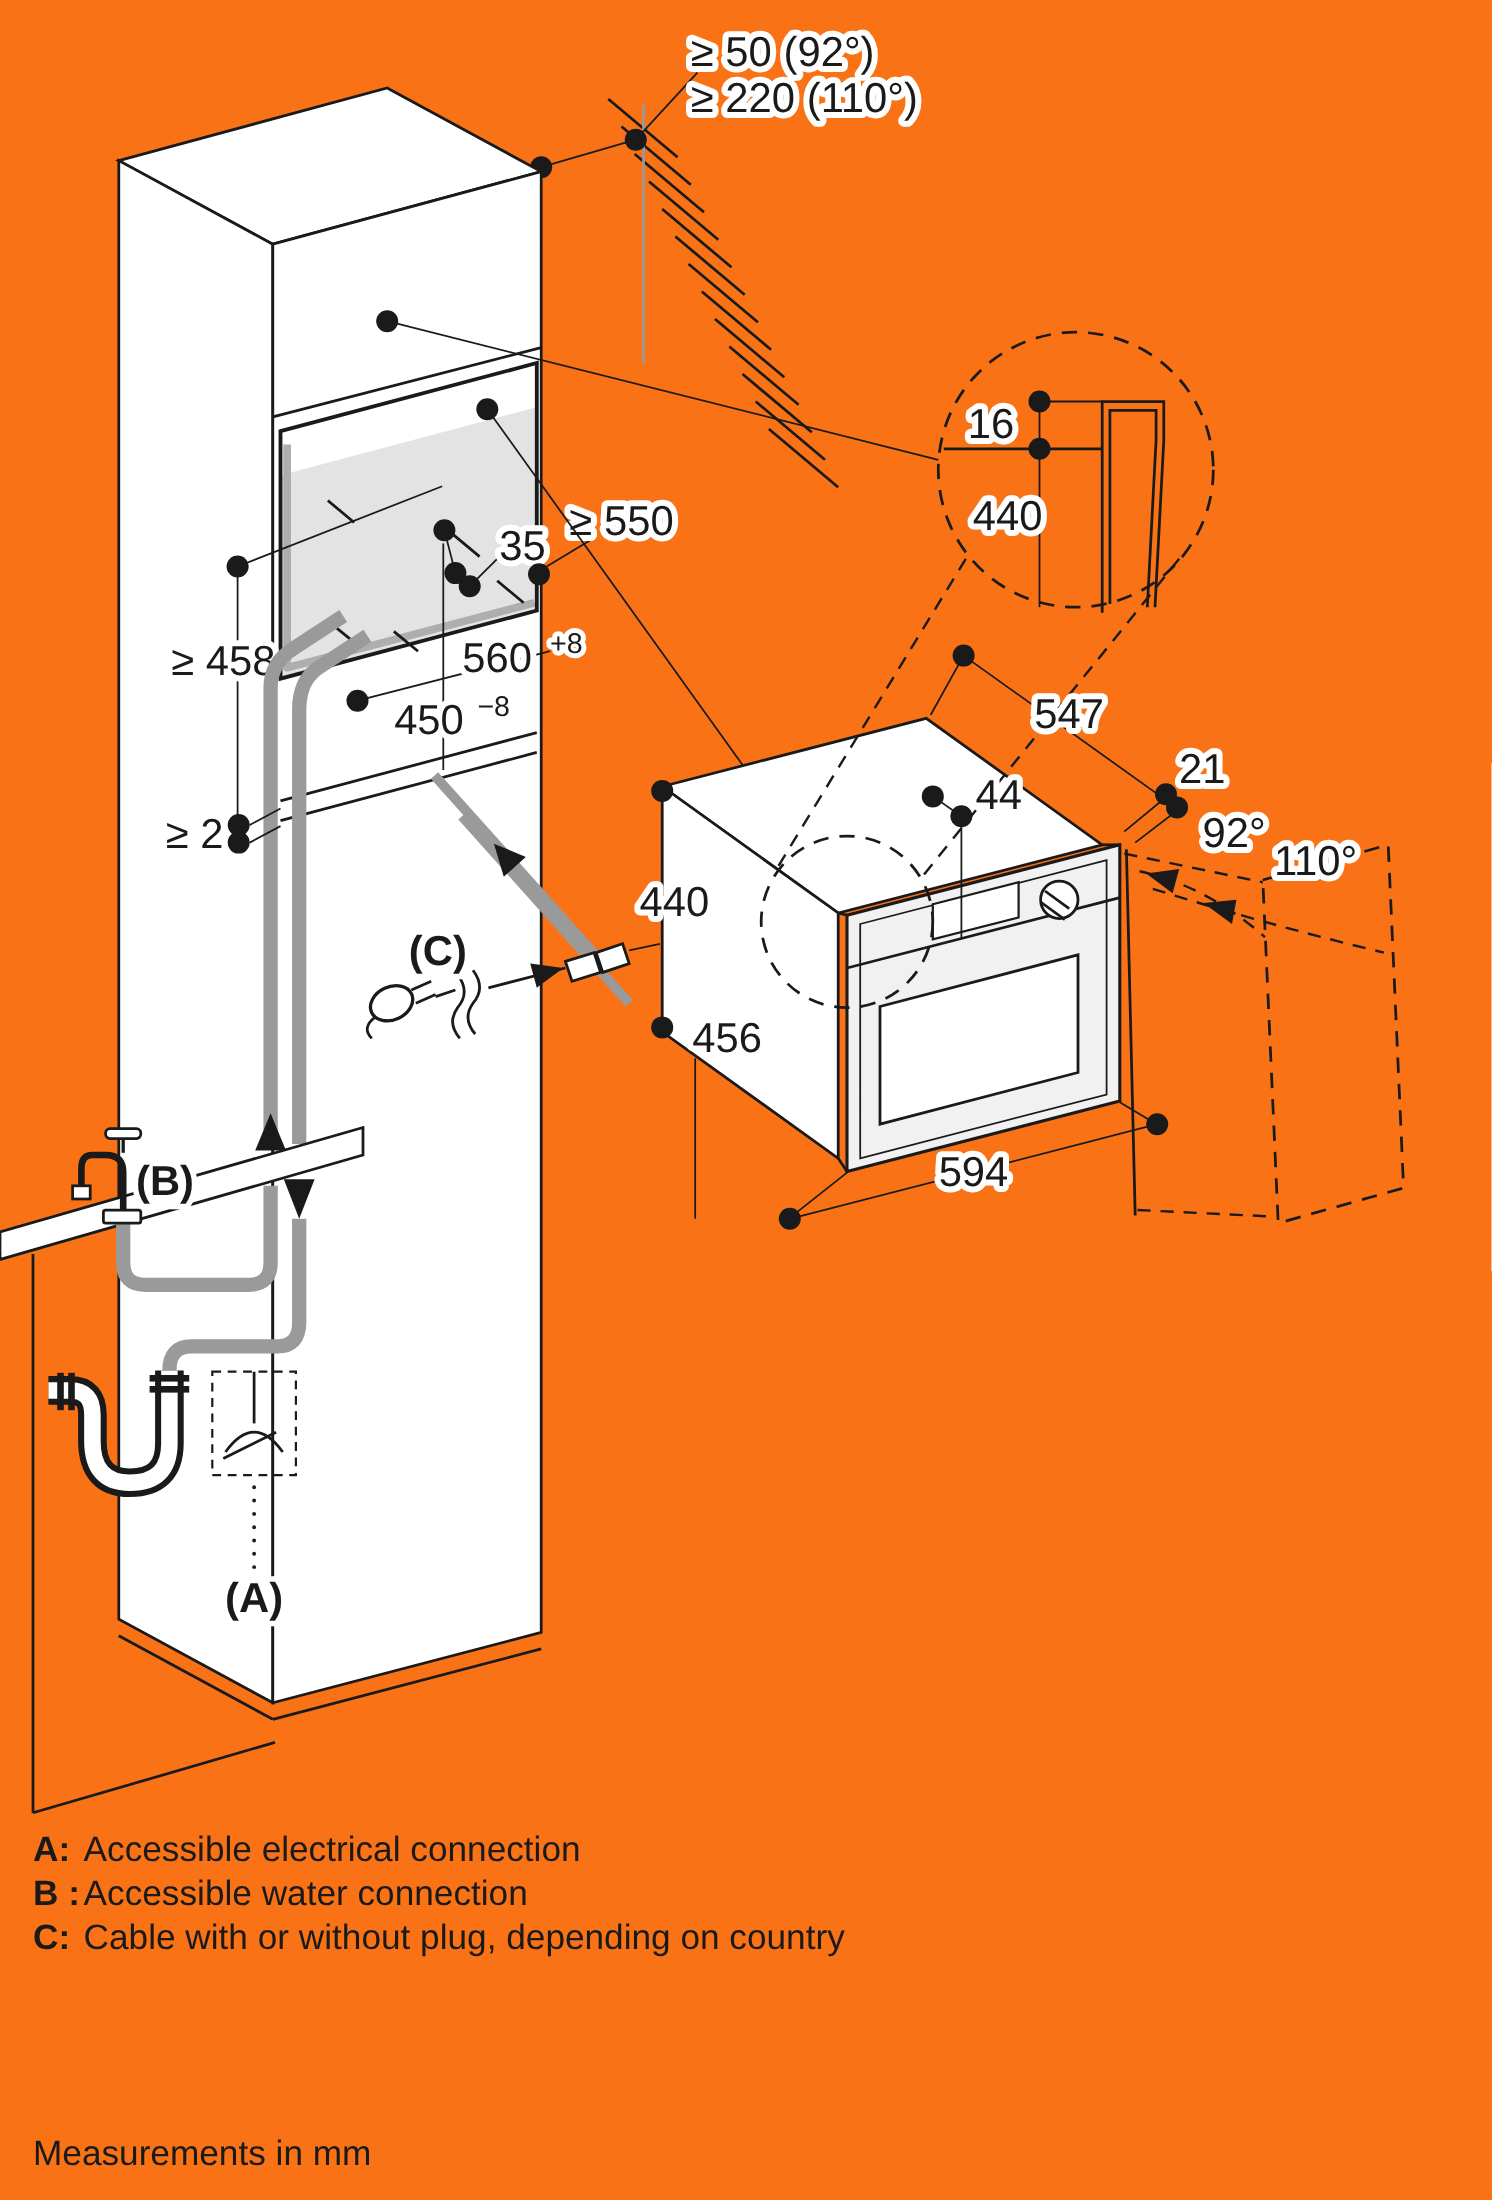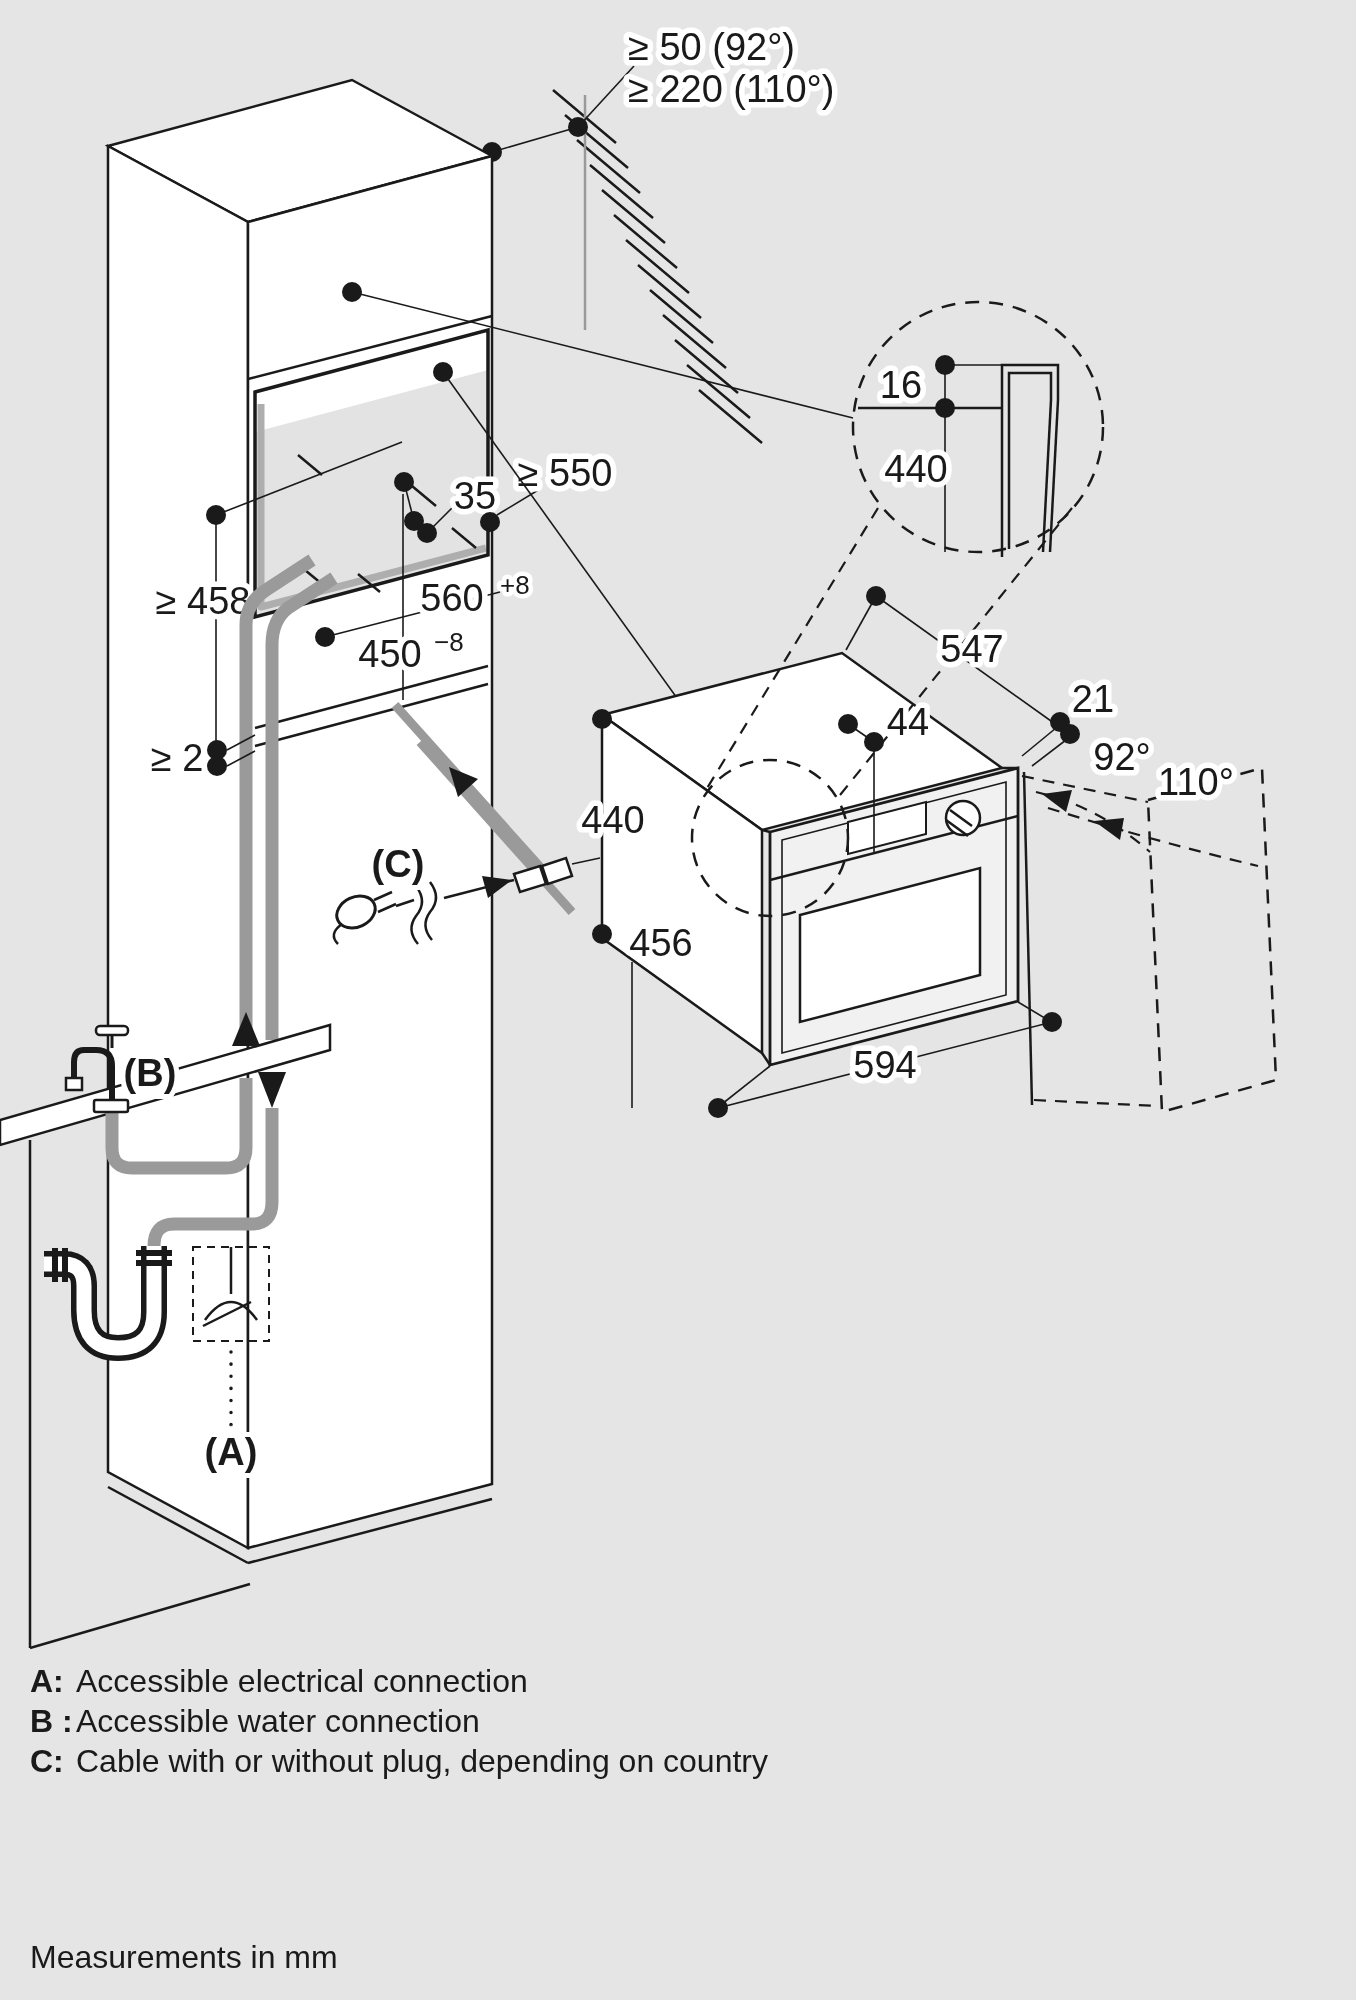--- a/index.html
+++ b/index.html
@@ -1,16 +1,16 @@
 <!DOCTYPE html>
 <html style="--line: #1a1a1a; --pipe: #9a9a9a;"><head>
 <meta charset="utf-8">
 <style>
   html,body { margin:0; padding:0; background:#fff; }
-  .page { position:relative; width:1356px; height:2000px; background:#e5e5e5; overflow:hidden; }
+  .page { position:relative; width:1356px; height:2000px; background:#f97316; overflow:hidden; }
   svg text { font-family:"Liberation Sans", sans-serif; fill:var(--line,#1a1a1a); }
   .dim  { font-size:38px; paint-order:stroke; stroke:#ffffff; stroke-width:11px; stroke-linejoin:round; }
   .sup  { font-size:26px; paint-order:stroke; stroke:#ffffff; stroke-width:9px; stroke-linejoin:round; }
   .callout { font-size:38px; font-weight:bold; paint-order:stroke; stroke:#fff; stroke-width:10px; }
   .legend-key { font-size:32px; font-weight:bold; }
   .legend-text { font-size:32px; }
   .footer-text { font-size:32px; }
   .ln    { stroke:var(--line,#1a1a1a); stroke-width:2.5; fill:none; }
   .lnthk { stroke:var(--line,#1a1a1a); stroke-width:3.5; fill:none; }
   .thin  { stroke:var(--line,#1a1a1a); stroke-width:1.6; fill:none; }

